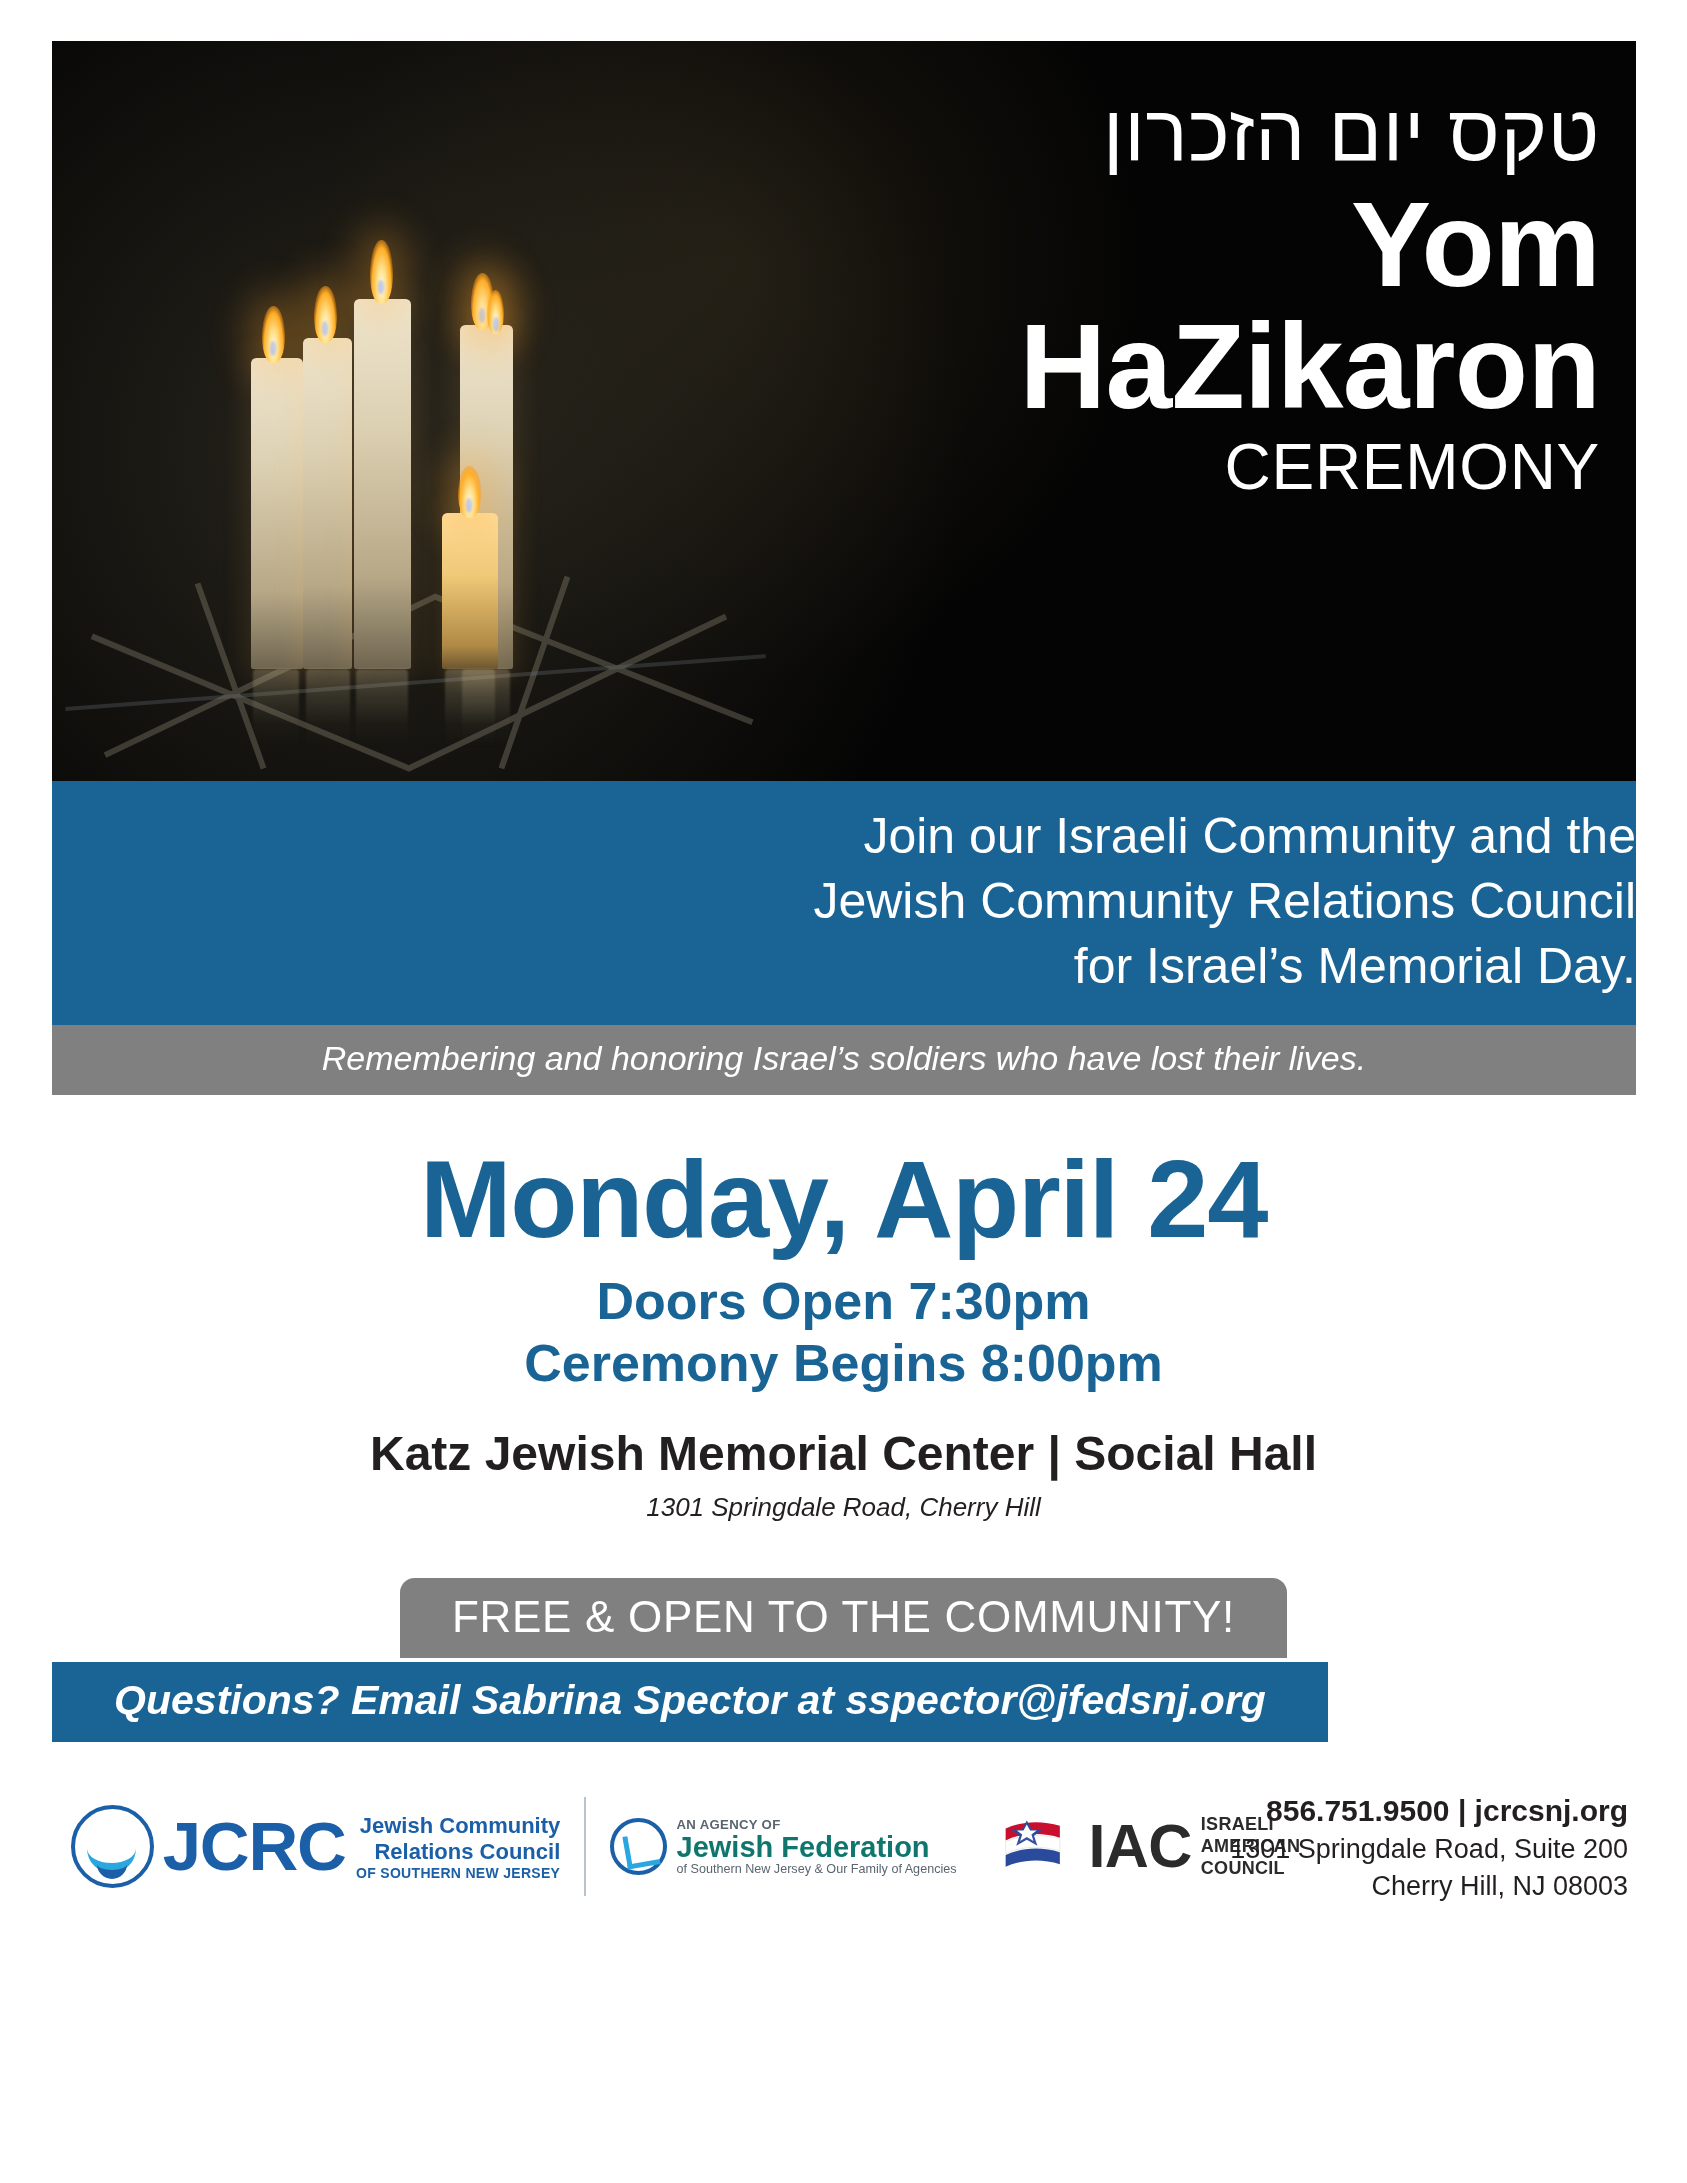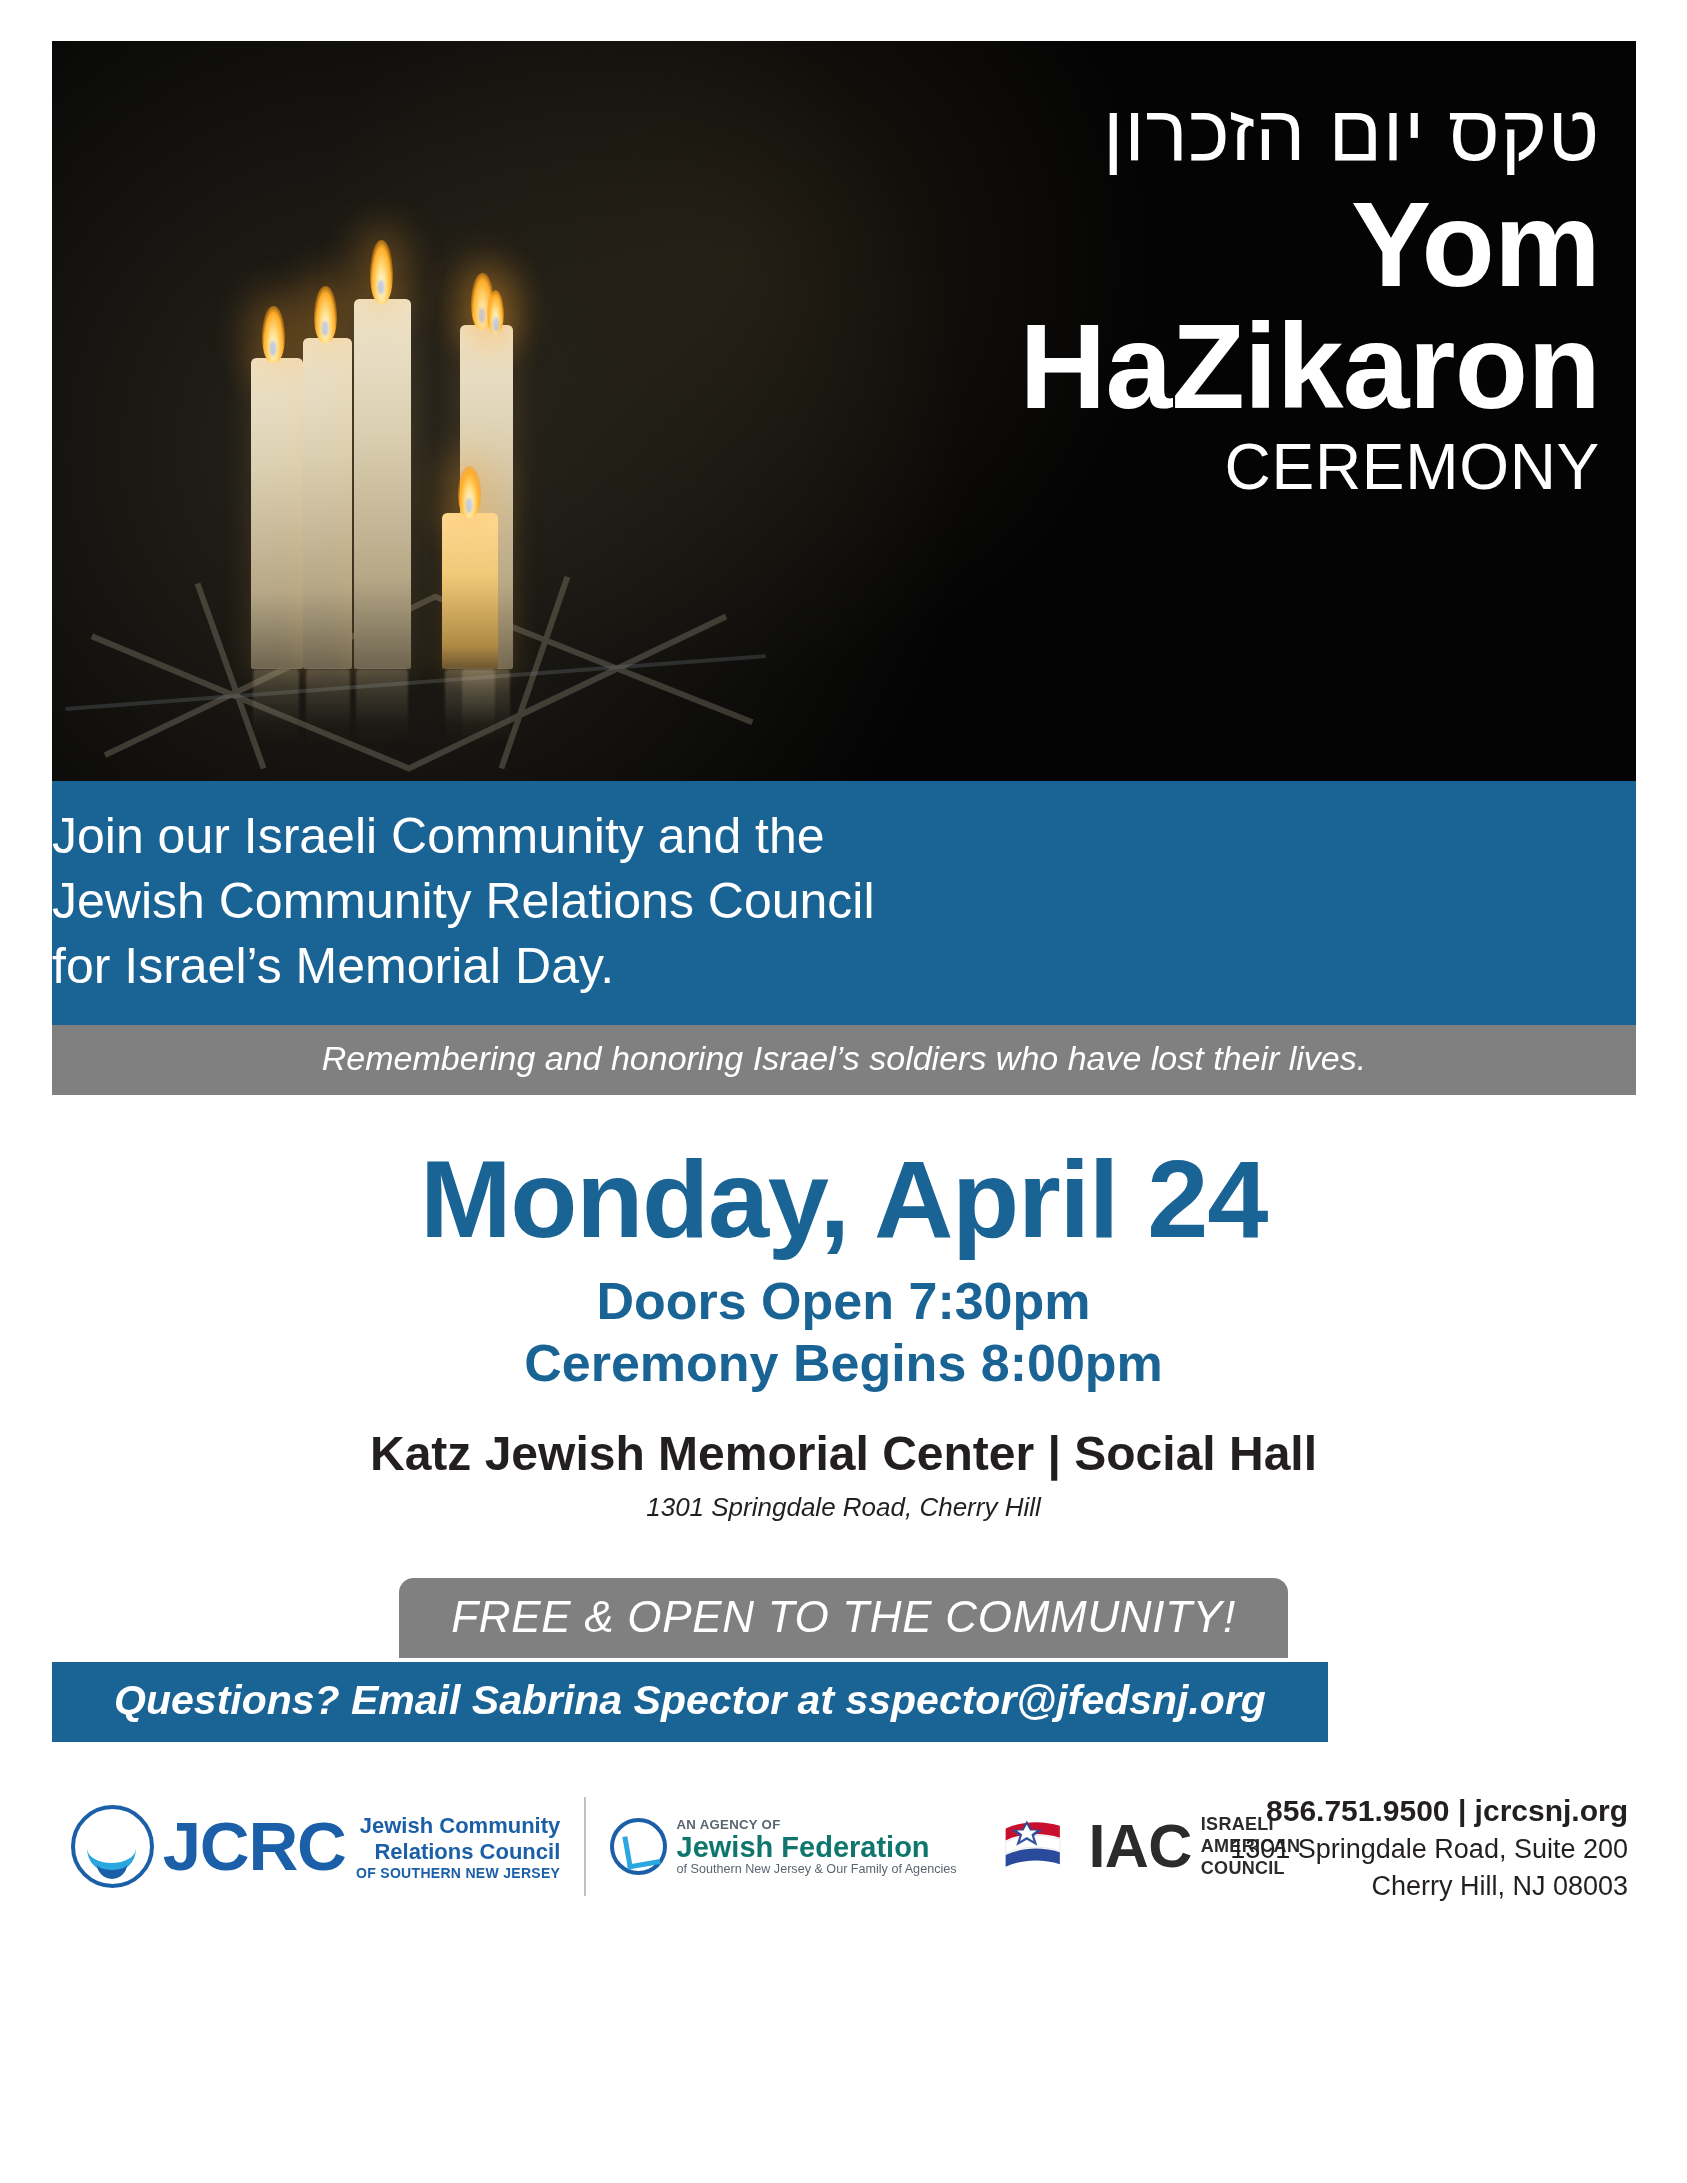--- a/index.html
+++ b/index.html
@@ -121,21 +121,21 @@
     letter-spacing: 0.7px;
     margin: 6.6px 0 0 0;
     line-height: 1.05;
   }
 
   
   .blue-band {
     width: 1584px;
     background: #1a6495;
     color: #ffffff;
-    text-align: left;
+    text-align: right;
     padding: 22.5px 0 26.5px 0;
     box-sizing: border-box;
   }
   .blue-band p {
     margin: 0;
     font-size: 50px;
     line-height: 1.30;
     font-weight: 400;
   }
 
@@ -199,21 +199,20 @@
     margin-top: 57px;
   }
   .free-pill {
     background: #808080;
     color: #ffffff;
     font-size: 44px;
     letter-spacing: 0.7px;
     padding: 14.6px 52px 17px 52px;
     border-radius: 14.6px 14.6px 0 0;
     line-height: 1.1;
-    font-style: italic;
   }
 
   
   .questions-bar {
     width: 1276px;
     background: #1a6495;
     color: #ffffff;
     text-align: center;
     padding: 16px 0 18.5px 0;
     box-sizing: border-box;

